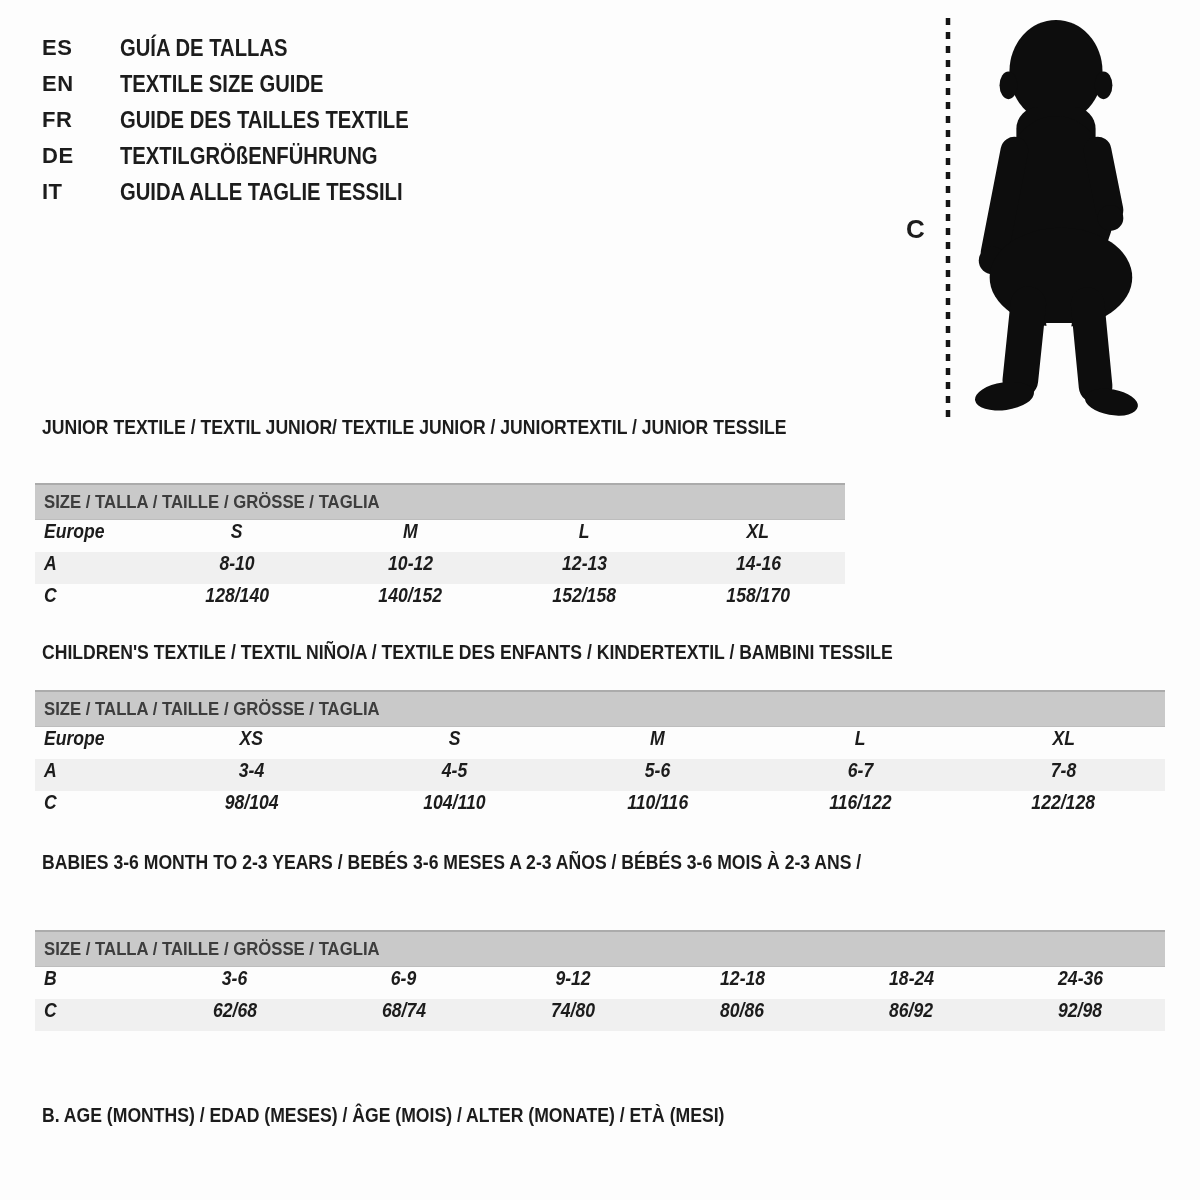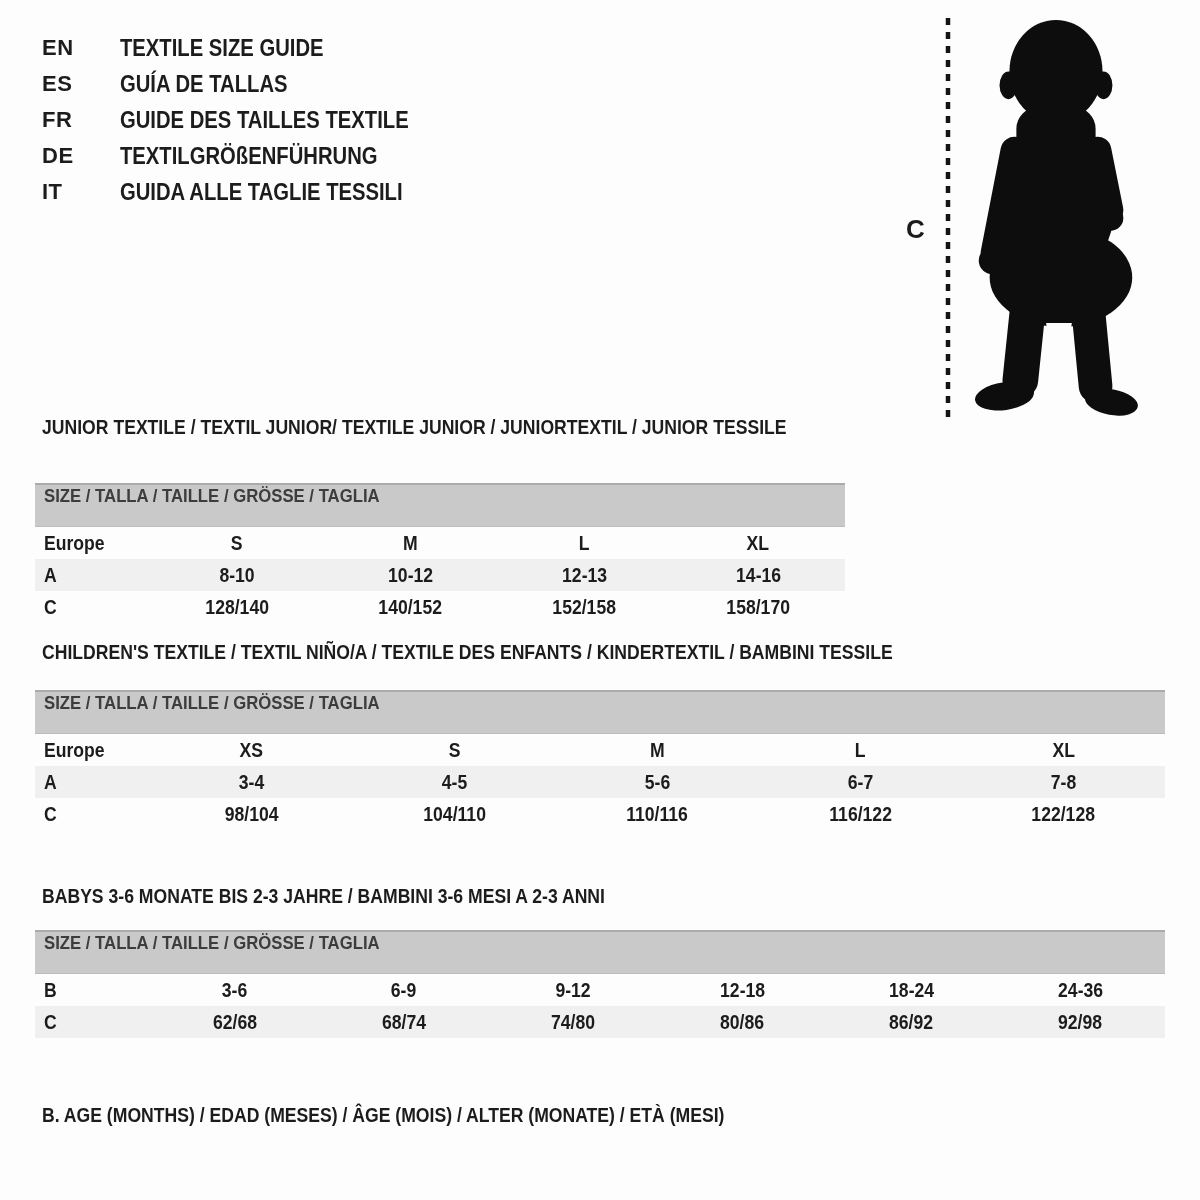--- a/index.html
+++ b/index.html
@@ -18,45 +18,45 @@
 
   
   .dashline{position:absolute;left:944px;top:18px;}
   .c-label{position:absolute;left:906px;top:214px;font-size:26px;font-weight:700;}
   .baby-svg{position:absolute;left:964px;top:12px;}
 
   
   .section-title{position:absolute;left:42px;font-size:20px;font-weight:700;}
   .size-table{position:absolute;left:35px;}
   .thead{
-    height:44px;background:#c9c9c9;border-top:2px solid #ababab;border-bottom:1px solid #bdbdbd;
-    display:flex;align-items:flex-start;padding-left:9px;font-weight:700;font-size:19px;color:#3d3d3d;
+    height:37px;background:#c9c9c9;border-top:2px solid #ababab;border-bottom:1px solid #bdbdbd;
+    display:flex;align-items:center;padding-left:9px;font-weight:700;font-size:19px;color:#3d3d3d;
     box-sizing:border-box;
   }
-  .trow{display:flex;height:32px;align-items:center;}
+  .trow{display:flex;height:32px;align-items:flex-start;font-style:italic;}
   .trow.shaded{background:#f0f0f0;}
   .rlabel{width:115px;padding-left:9px;font-weight:700;font-size:20px;box-sizing:border-box;}
   .cell{flex:1;text-align:center;font-weight:700;font-size:20px;}
 
   
   .legend-line{position:absolute;left:42px;font-size:20px;font-weight:700;}
 </style>
 </head>
 <body>
 
 <div id="page">
 
   <div class="langs">
     <div class="lang-row">
+      <span class="lang-code">ES</span>
+      <span class="lang-label"><span class="cx">GUÍA DE TALLAS</span></span>
+    </div>
+    <div class="lang-row">
       <span class="lang-code">EN</span>
       <span class="lang-label"><span class="cx">TEXTILE SIZE GUIDE</span></span>
-    </div>
-    <div class="lang-row">
-      <span class="lang-code">ES</span>
-      <span class="lang-label"><span class="cx">GUÍA DE TALLAS</span></span>
     </div>
     <div class="lang-row">
       <span class="lang-code">FR</span>
       <span class="lang-label"><span class="cx">GUIDE DES TAILLES TEXTILE</span></span>
     </div>
     <div class="lang-row">
       <span class="lang-code">DE</span>
       <span class="lang-label"><span class="cx">TEXTILGRÖßENFÜHRUNG</span></span>
     </div>
     <div class="lang-row">
@@ -145,22 +145,22 @@
     <div class="trow">
       <div class="rlabel"><span class="cx">C</span></div>
       <div class="cell"><span class="cxc">98/104</span></div>
       <div class="cell"><span class="cxc">104/110</span></div>
       <div class="cell"><span class="cxc">110/116</span></div>
       <div class="cell"><span class="cxc">116/122</span></div>
       <div class="cell"><span class="cxc">122/128</span></div>
     </div>
   </div>
 
-  <div class="section-title" style="top:885px;">
-    <span class="cx">BABYS 3-6 MONATE BIS 2-3 JAHRE / BAMBINI 3-6 MESI A 2-3 ANNI</span>
+  <div class="section-title" style="top:851px;">
+    <span class="cx">BABIES 3-6 MONTH TO 2-3 YEARS / BEBÉS 3-6 MESES A 2-3 AÑOS / BÉBÉS 3-6 MOIS À 2-3 ANS /</span>
   </div>
   <div class="size-table" style="top:930px;width:1130px;">
     <div class="thead">
       <span class="cx">SIZE / TALLA / TAILLE / GRÖSSE / TAGLIA</span>
     </div>
     <div class="trow">
       <div class="rlabel"><span class="cx">B</span></div>
       <div class="cell"><span class="cxc">3-6</span></div>
       <div class="cell"><span class="cxc">6-9</span></div>
       <div class="cell"><span class="cxc">9-12</span></div>

